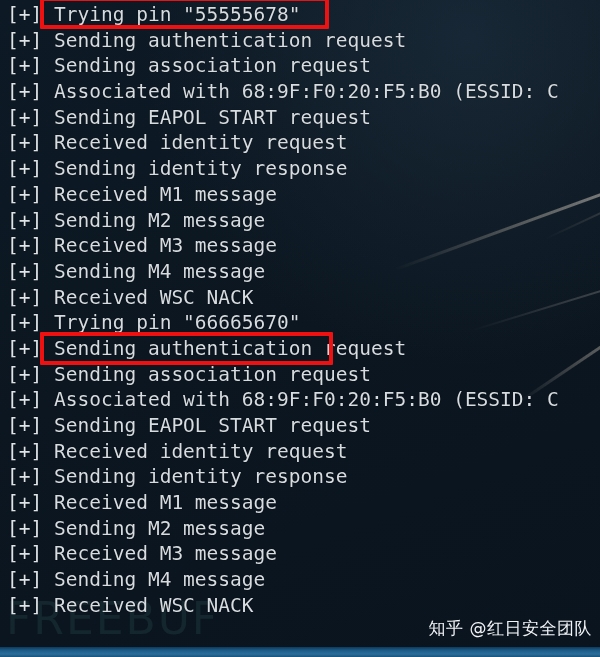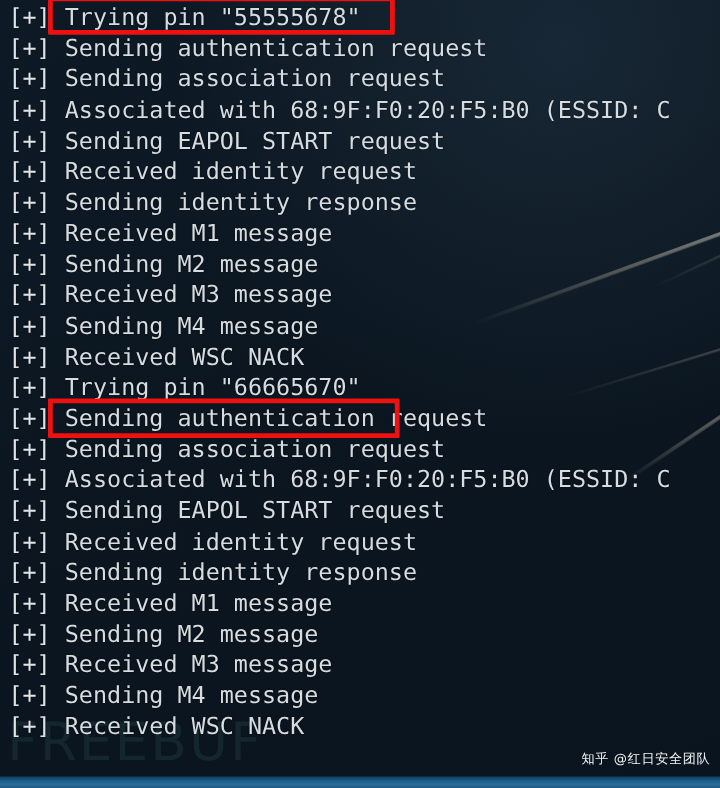--- a/index.html
+++ b/index.html
@@ -89,21 +89,21 @@
     background: linear-gradient(180deg, #0f3a5c 0%, #1d5c88 35%, #2a6e9c 70%, #1b5278 100%);
   }
 
   
   .zhihu-watermark {
     position: absolute;
     right: 8px;
     bottom: 17px;
     color: #f2f4f6;
     font-family: "DejaVu Sans", "Liberation Sans", sans-serif;
-    font-size: 11px;
+    font-size: 17px;
     letter-spacing: 0.5px;
     white-space: nowrap;
     user-select: none;
   }
 </style>
 </head>
 <body>
 
 <div id="screen">
 

